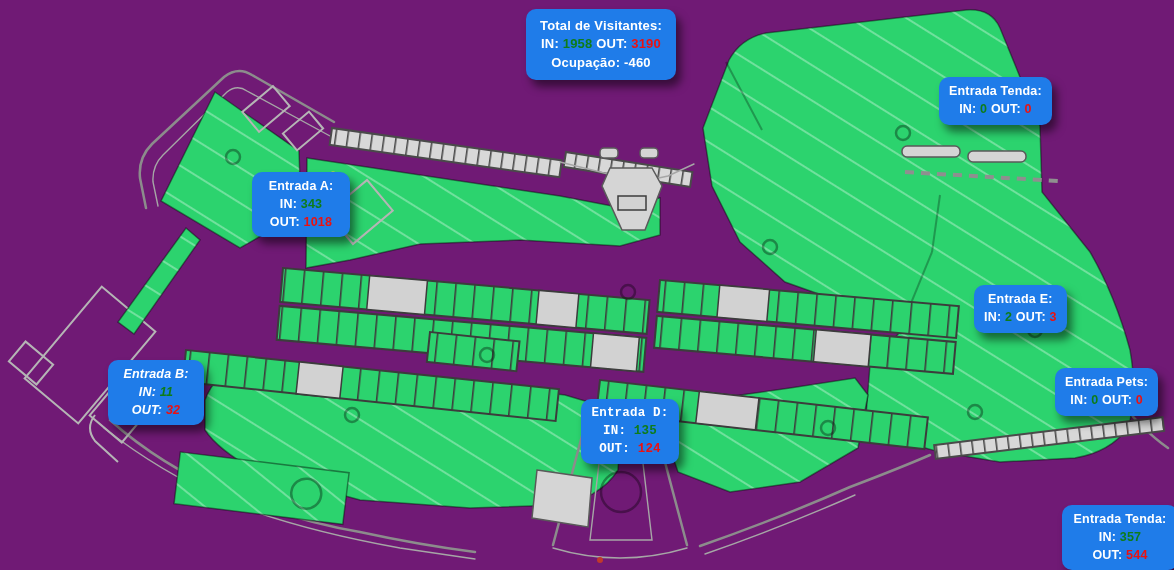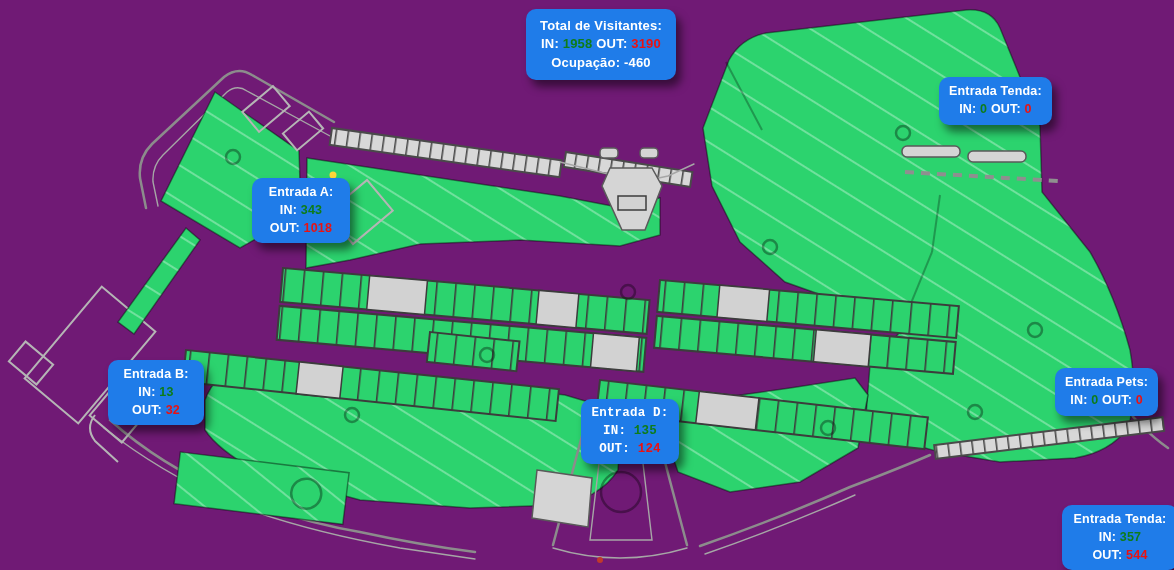--- a/index.html
+++ b/index.html
@@ -30,24 +30,24 @@
   .badge{
     position:absolute;background:var(--badge-blue);color:#fff;
     border-radius:10px;padding:6px 10px;text-align:center;
     font-weight:700;font-size:12.5px;line-height:1.42;white-space:nowrap;
     box-shadow:5px 7px 9px rgba(0,0,0,.5);letter-spacing:.2px;
   }
   .badge .in{color:var(--in-green);}
   .badge .out{color:var(--out-red);}
   #badge-total{left:526px;top:9px;font-size:13px;padding:8px 14px;}
   #badge-tenda{left:939px;top:77px;}
-  #badge-a{left:252px;top:178px;min-width:78px;}
+  #badge-a{left:252px;top:172px;min-width:78px;}
   #badge-c{left:586px;top:228px;min-width:80px;}
   #badge-e{left:974px;top:285px;}
-  #badge-b{left:108px;top:360px;min-width:76px;}
+  #badge-b{left:108px;top:360px;min-width:76px;font-style:italic;}
   #badge-pets{left:1055px;top:368px;}
   #badge-d{left:581px;top:399px;min-width:78px;font-family:Liberation Mono, monospace;}
   #badge-havan{left:1062px;top:505px;min-width:96px;}
 </style>
 </head>
 <body>
 
 <div id="stage">
 
   <svg id="plan" width="1174" height="570" viewBox="0 0 1174 570">
@@ -203,26 +203,35 @@
       <span>IN:</span>
       <span class="in">343</span>
     </div>
     <div>
       <span>OUT:</span>
       <span class="out">1018</span>
     </div>
   </div>
 
 
+  <div class="badge" id="badge-e">
+    <div>Entrada E:</div>
+    <div>
+      <span>IN:</span>
+      <span class="in">2</span>
+      <span>OUT:</span>
+      <span class="out">3</span>
+    </div>
+  </div>
 
   <div class="badge" id="badge-b">
     <div>Entrada B:</div>
     <div>
       <span>IN:</span>
-      <span class="in">13</span>
+      <span class="in">11</span>
     </div>
     <div>
       <span>OUT:</span>
       <span class="out">32</span>
     </div>
   </div>
 
   <div class="badge" id="badge-pets">
     <div>Entrada Pets:</div>
     <div>

